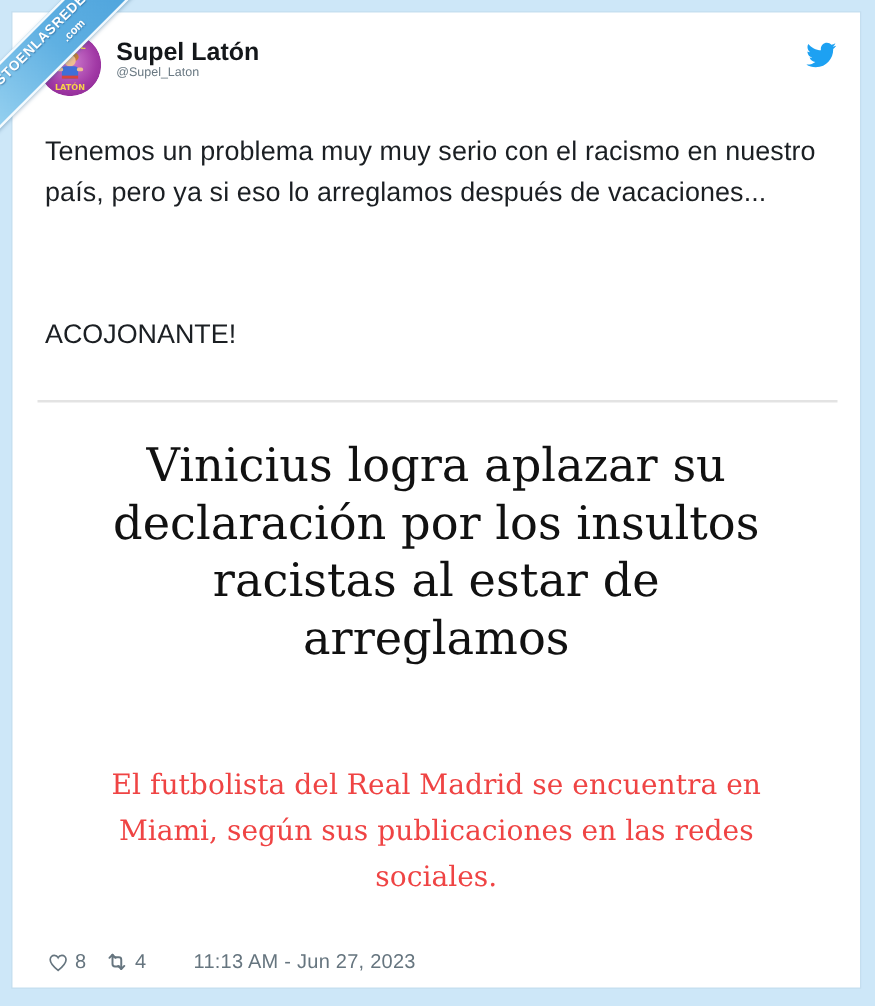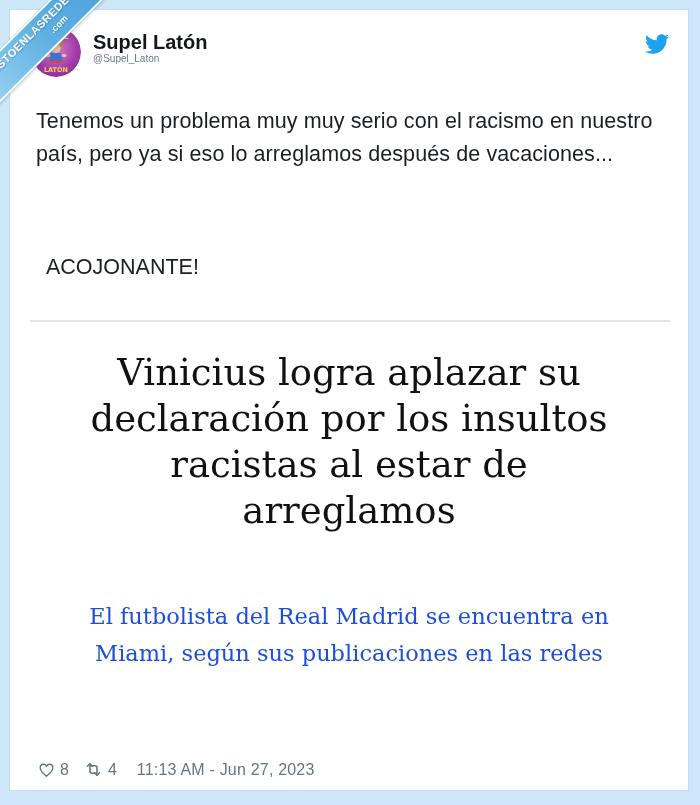--- a/index.html
+++ b/index.html
@@ -28,45 +28,45 @@
   .avatar{position:absolute;left:21px;top:17px;width:50px;height:50px;border-radius:50%;overflow:hidden;}
   .display-name{position:absolute;left:83px;top:21px;font-size:20px;font-weight:bold;color:#14171a;}
   .handle{position:absolute;left:83px;top:43px;font-size:10px;color:#697882;}
   .bird{position:absolute;right:19px;top:22px;width:24px;height:24px;}
   
   .tweet-body{
     position:absolute;left:26px;top:95px;width:632px;
     font-size:21.5px;line-height:33px;color:#1b1f23;letter-spacing:0.1px;
   }
   .tweet-shout{
-    position:absolute;left:36px;top:241px;
+    position:absolute;left:26px;top:241px;
     font-size:21.5px;line-height:33px;color:#1b1f23;
   }
   .divider{position:absolute;left:20px;top:310px;width:640px;height:2px;background:#e3e3e3;}
   
   .headline{
     position:absolute;left:39px;top:340px;width:600px;text-align:center;
     font-family:"DejaVu Serif","Liberation Serif",serif;
     font-weight:normal;font-size:37px;line-height:46px;color:#111111;
   }
   .headline .hl{white-space:nowrap;}
   .subtitle{
-    position:absolute;left:39px;top:588px;width:600px;text-align:center;
+    position:absolute;left:39px;top:600px;width:600px;text-align:center;
     font-family:"DejaVu Serif","Liberation Serif",serif;
-    font-size:22.5px;line-height:37px;color:#1d4ed8;
+    font-size:22.5px;line-height:37px;color:#ef4444;
   }
   .subtitle .sl{white-space:nowrap;}
   
   .footer{
     position:absolute;left:27px;top:749px;display:flex;align-items:center;
     color:#66757f;font-size:16px;
   }
   .footer .grp{display:flex;align-items:center;margin-right:14px;}
   .footer .grp svg{margin-right:4px;}
-  .timestamp{margin-left:6px;font-size:16px;color:#66757f;letter-spacing:0.2px;}
+  .timestamp{margin-left:24px;font-size:16px;color:#66757f;letter-spacing:0.2px;}
 </style>
 </head>
 <body>
 
 <div class="card">
 
   <div class="avatar">
     <svg width="50" height="50" viewBox="0 0 50 50">
       <defs>
         <radialGradient id="avg" cx="50%" cy="45%" r="60%">
@@ -104,20 +104,21 @@
   <div class="headline">
     <div class="hl">Vinicius logra aplazar su</div>
     <div class="hl">declaración por los insultos</div>
     <div class="hl">racistas al estar de</div>
     <div class="hl">arreglamos</div>
   </div>
 
   <div class="subtitle">
     <div class="sl">El futbolista del Real Madrid se encuentra en</div>
     <div class="sl">Miami, según sus publicaciones en las redes</div>
+    <div class="sl">sociales.</div>
   </div>
 
   <div class="footer">
     <div class="grp">
       <svg width="19" height="19" viewBox="0 0 24 24">
         <path d="M12 20.6 C7.2 16.7 4 13.2 4 9.8 C4 7.2 5.9 5.4 8.2 5.4 C9.8 5.4 11.2 6.3 12 7.8 C12.8 6.3 14.2 5.4 15.8 5.4 C18.1 5.4 20 7.2 20 9.8 C20 13.2 16.8 16.7 12 20.6 Z" fill="none" stroke="#66757f" stroke-width="1.7"></path>
       </svg>
       <span>8</span>
     </div>
     <div class="grp">

